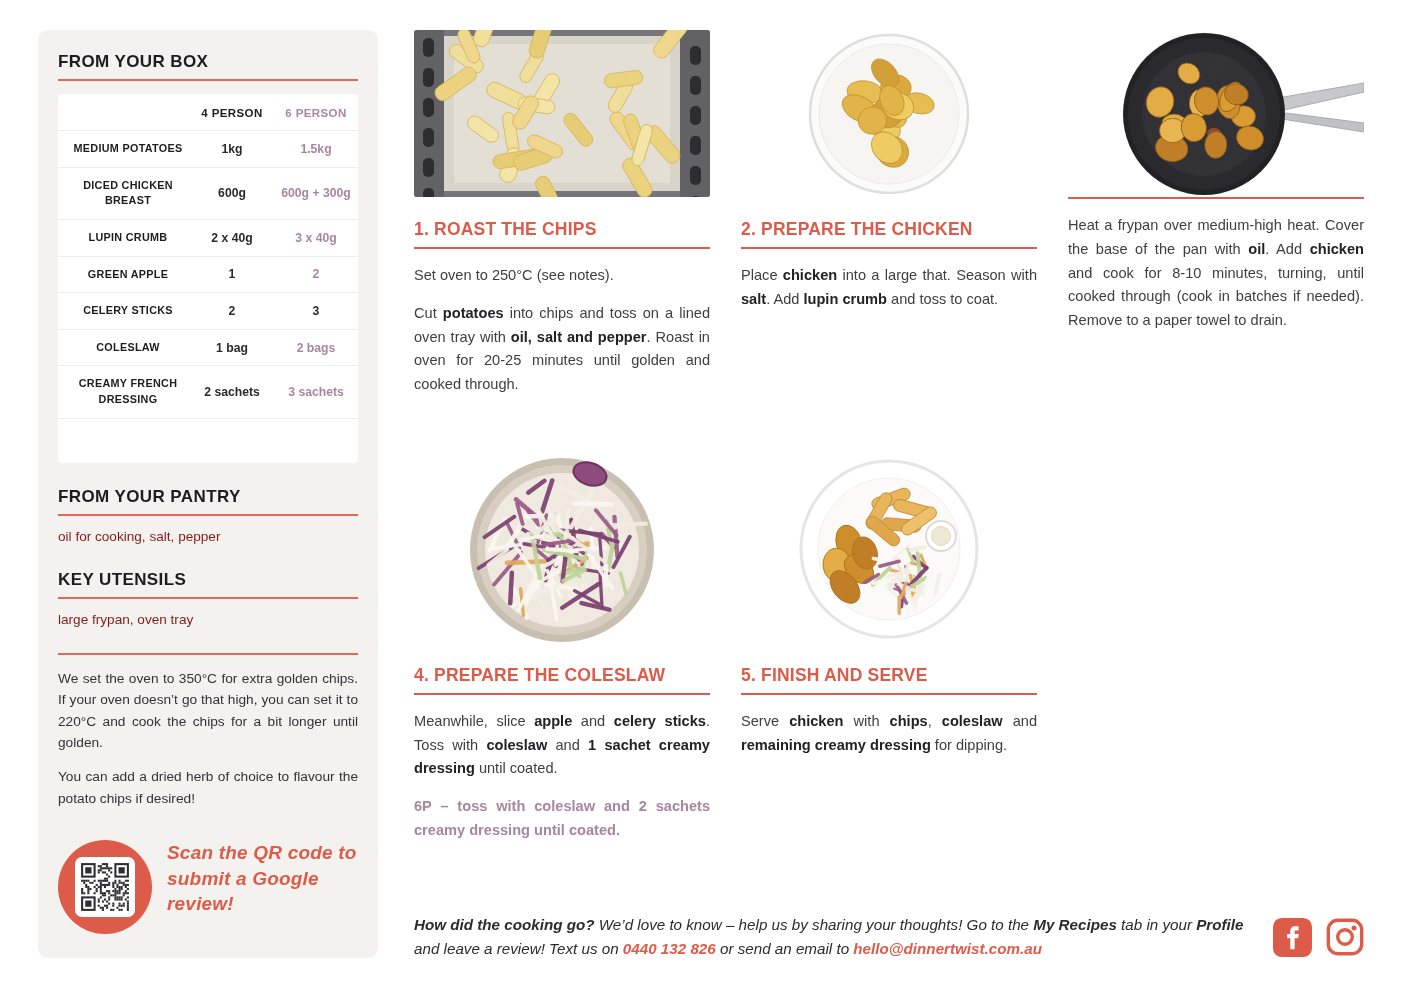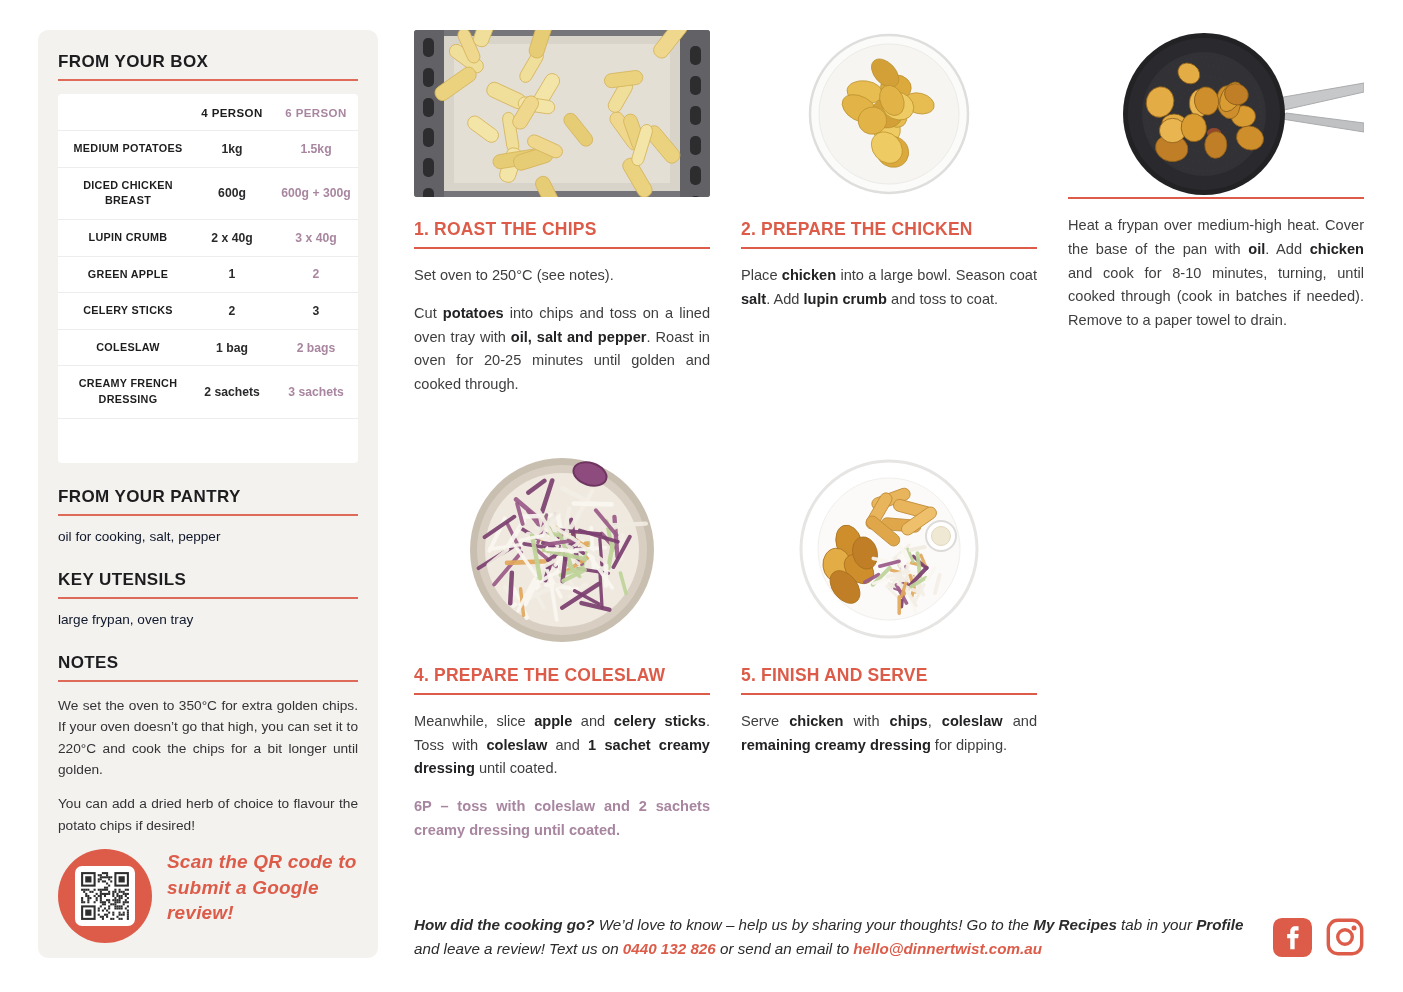--- a/index.html
+++ b/index.html
@@ -39,21 +39,21 @@
   tbody tr:last-child{border-bottom:1px solid #ededed;}
   tbody th{
     text-align:center;font-size:10.8px;letter-spacing:.3px;
     padding:10px 2px 10px 10px;width:44%;line-height:1.45;color:#1d1d1f;
   }
   tbody td{
     text-align:center;font-weight:700;font-size:12.2px;color:#2a2a2c;
     padding:10px 2px;width:28%;
   }
   tbody td.purple{color:var(--purple);}
-  .side-text{font-size:13.6px;color:#0f172a;margin-bottom:26px;}
+  .side-text{font-size:13.6px;color:#7f1d1d;margin-bottom:26px;}
   .notes-body p{
     font-size:13.7px;line-height:1.56;color:#333336;
     text-align:justify;margin-bottom:13px;
   }
   .qr-row{margin-top:auto;display:flex;gap:15px;}
   .qr-circle{
     width:94px;height:94px;min-width:94px;border-radius:50%;
     background:var(--accent);display:flex;align-items:center;justify-content:center;
   }
   .qr-plate{width:60px;height:60px;background:#fff;border-radius:7px;
@@ -153,21 +153,20 @@
     <p class="side-text">oil for cooking, salt, pepper</p>
   </section>
 
   <section>
     <h2>KEY UTENSILS</h2>
     <hr class="rule">
     <p class="side-text">large frypan, oven tray</p>
   </section>
 
   <section>
-    <h2>NOTES</h2>
     <hr class="rule">
     <div class="notes-body">
         <p><span>We set the oven to 350°C for extra golden chips. If your oven doesn’t go that high, you can set it to 220°C and cook the chips for a bit longer until golden.</span></p>
         <p><span>You can add a dried herb of choice to flavour the potato chips if desired!</span></p>
       </div>
   </section>
 
   <div class="qr-row">
     <div class="qr-circle">
       <div class="qr-plate">
@@ -431,21 +430,21 @@
               <ellipse cx="152.83974777639196" cy="56.97408629032935" rx="15.358782501127003" ry="12.62071123561855" fill="#DCA93C" stroke="#B98F2C" stroke-width="0.7" transform="rotate(4.406055614541311 148 84)"></ellipse>
               <ellipse cx="152.55140842293517" cy="72.9304198426251" rx="16.467140255247774" ry="13.622517099428231" fill="#EFCB63" stroke="#B98F2C" stroke-width="0.7" transform="rotate(24.67335135427925 148 84)"></ellipse>
               <ellipse cx="115.27473752857728" cy="59.22936241202976" rx="16.59145727734615" ry="10.533537448632316" fill="#D3A038" stroke="#B98F2C" stroke-width="0.7" transform="rotate(47.45848744989303 148 84)"></ellipse>
               <ellipse cx="136.7954236766963" cy="75.77726930362601" rx="15.725216552021548" ry="11.469648422426381" fill="#E2B347" stroke="#B98F2C" stroke-width="0.7" transform="rotate(65.71553580263422 148 84)"></ellipse>
             </g>
         </svg>
       </div>
       <h3 class="step-title">2. PREPARE THE CHICKEN</h3>
       <hr class="step-rule">
       <div class="step-body">
-          <p><span>Place </span><b>chicken</b><span> into a large bowl. Season coat </span><b>salt</b><span>. Add </span><b>lupin crumb</b><span> and toss to coat.</span></p>
+          <p><span>Place </span><b>chicken</b><span> into a large that. Season with </span><b>salt</b><span>. Add </span><b>lupin crumb</b><span> and toss to coat.</span></p>
         </div>
     </section>
 
     <section class="step-card">
       <div class="photo">
         <svg viewBox="0 0 296 167">
           <rect width="296" height="167" fill="#ffffff"></rect>
           <polygon points="210,68 296,53 296,62 216,80" fill="#C6C8CA" stroke="#A9ABAD" stroke-width="1"></polygon>
           <polygon points="214,89 296,102 296,93 218,83" fill="#BFC1C3" stroke="#A9ABAD" stroke-width="1"></polygon>
           <circle cx="136" cy="84" r="81" fill="#222225"></circle>

